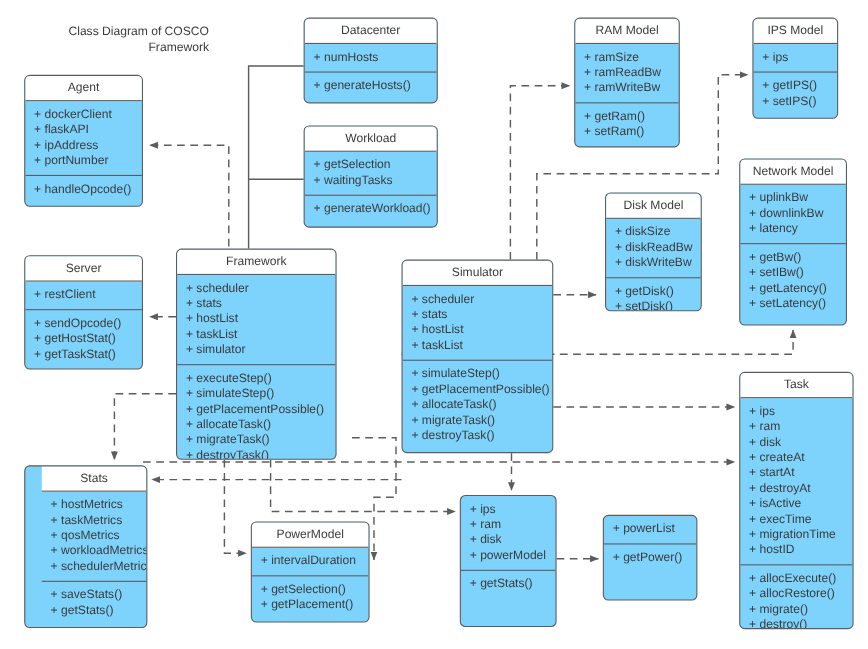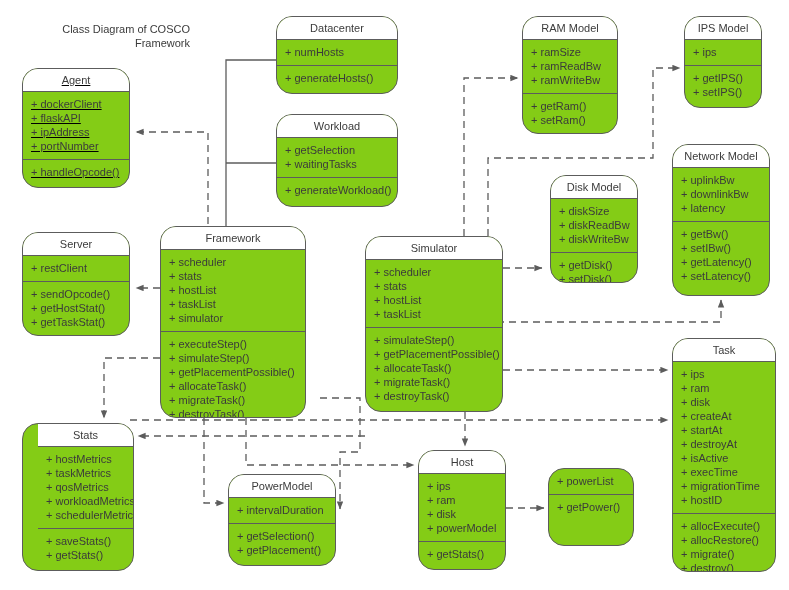--- a/index.html
+++ b/index.html
@@ -31,22 +31,22 @@
     font-size: 11px;
     color: #3b3b3b;
     line-height: 14px;
     text-align: right;
     white-space: pre-line;
   }
   .uml-class {
     position: absolute;
     box-sizing: border-box;
     border: 1.4px solid #5c5c5c;
-    border-radius: 16px;
-    background: #84cc16;
+    border-radius: 5px;
+    background: #7dd3fc;
     overflow: hidden;
   }
   .uml-name {
     text-align: center;
     font-size: 11px;
     color: #3b3b3b;
     padding: 5px 4px 5px 4px;
     border-bottom: 1.2px solid #5c5c5c;
     background: #ffffff;
     white-space: nowrap;
@@ -145,21 +145,21 @@
       </g>
 
       <g stroke-dasharray="7,5">
         <path d="M506,508 L544,508" marker-end="url(#arrow)"></path>
       </g>
 
     </g>
   </svg>
 
   <div id="classes">
-      <div class="uml-class" style="left: 22px; top: 68px; width: 108px; height: 120px; text-decoration: underline;">
+      <div class="uml-class" style="left: 22px; top: 68px; width: 108px; height: 120px;">
         <div class="uml-name">Agent</div>
         <div class="uml-compartment">
           <div class="uml-member">+ dockerClient</div>
           <div class="uml-member">+ flaskAPI</div>
           <div class="uml-member">+ ipAddress</div>
           <div class="uml-member">+ portNumber</div>
         </div>
         <div class="uml-compartment">
           <div class="uml-member">+ handleOpcode()</div>
         </div>
@@ -246,21 +246,20 @@
         </div>
         <div class="uml-compartment">
           <div class="uml-member">+ simulateStep()</div>
           <div class="uml-member">+ getPlacementPossible()</div>
           <div class="uml-member">+ allocateTask()</div>
           <div class="uml-member">+ migrateTask()</div>
           <div class="uml-member">+ destroyTask()</div>
         </div>
       </div>
       <div class="uml-class" style="left: 418px; top: 450px; width: 88px; height: 120px;">
-        <div class="uml-name">Host</div>
         <div class="uml-compartment">
           <div class="uml-member">+ ips</div>
           <div class="uml-member">+ ram</div>
           <div class="uml-member">+ disk</div>
           <div class="uml-member">+ powerModel</div>
         </div>
         <div class="uml-compartment">
           <div class="uml-member">+ getStats()</div>
         </div>
       </div>

